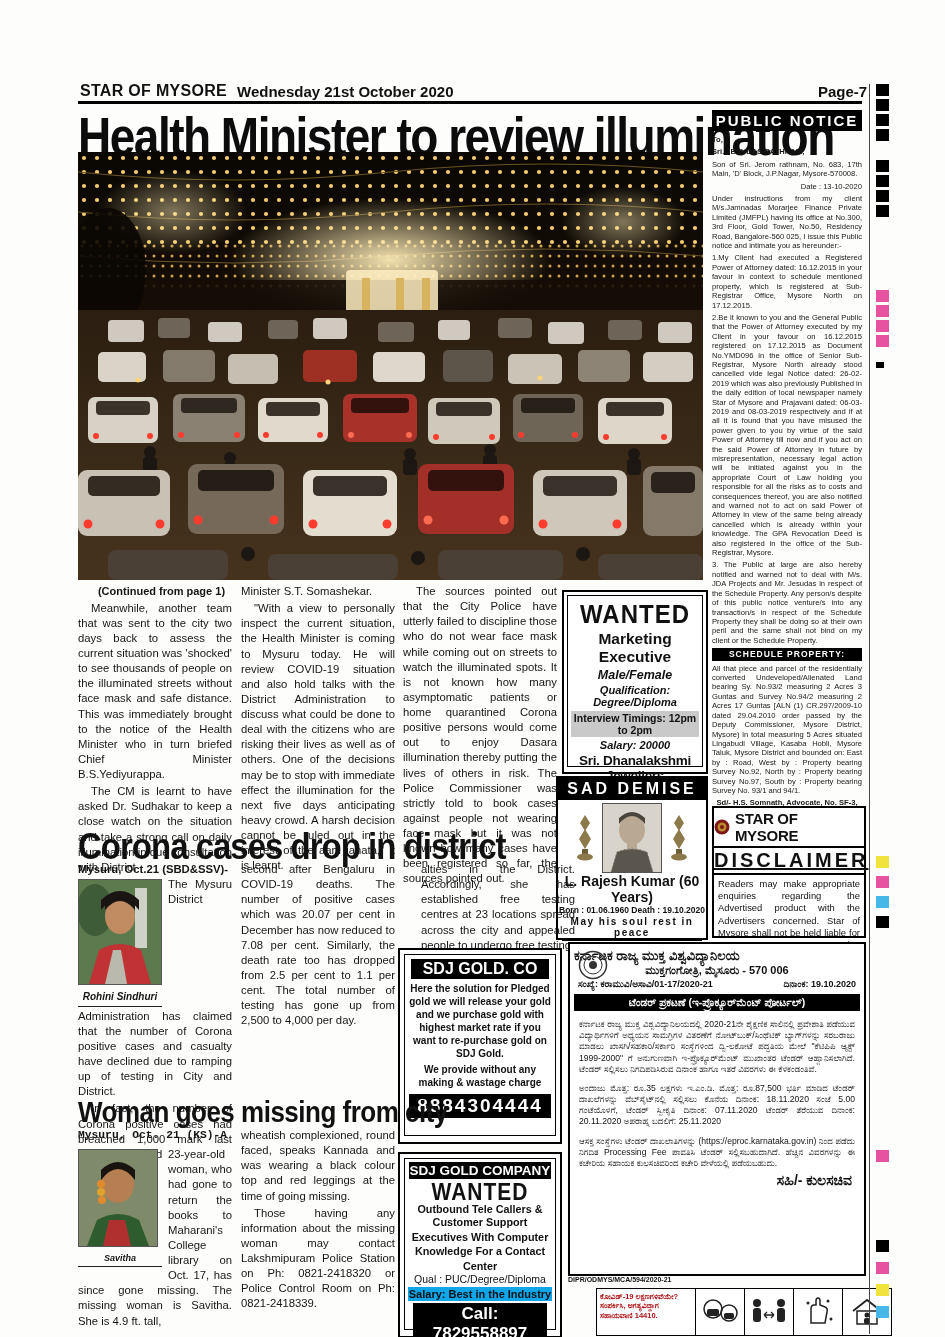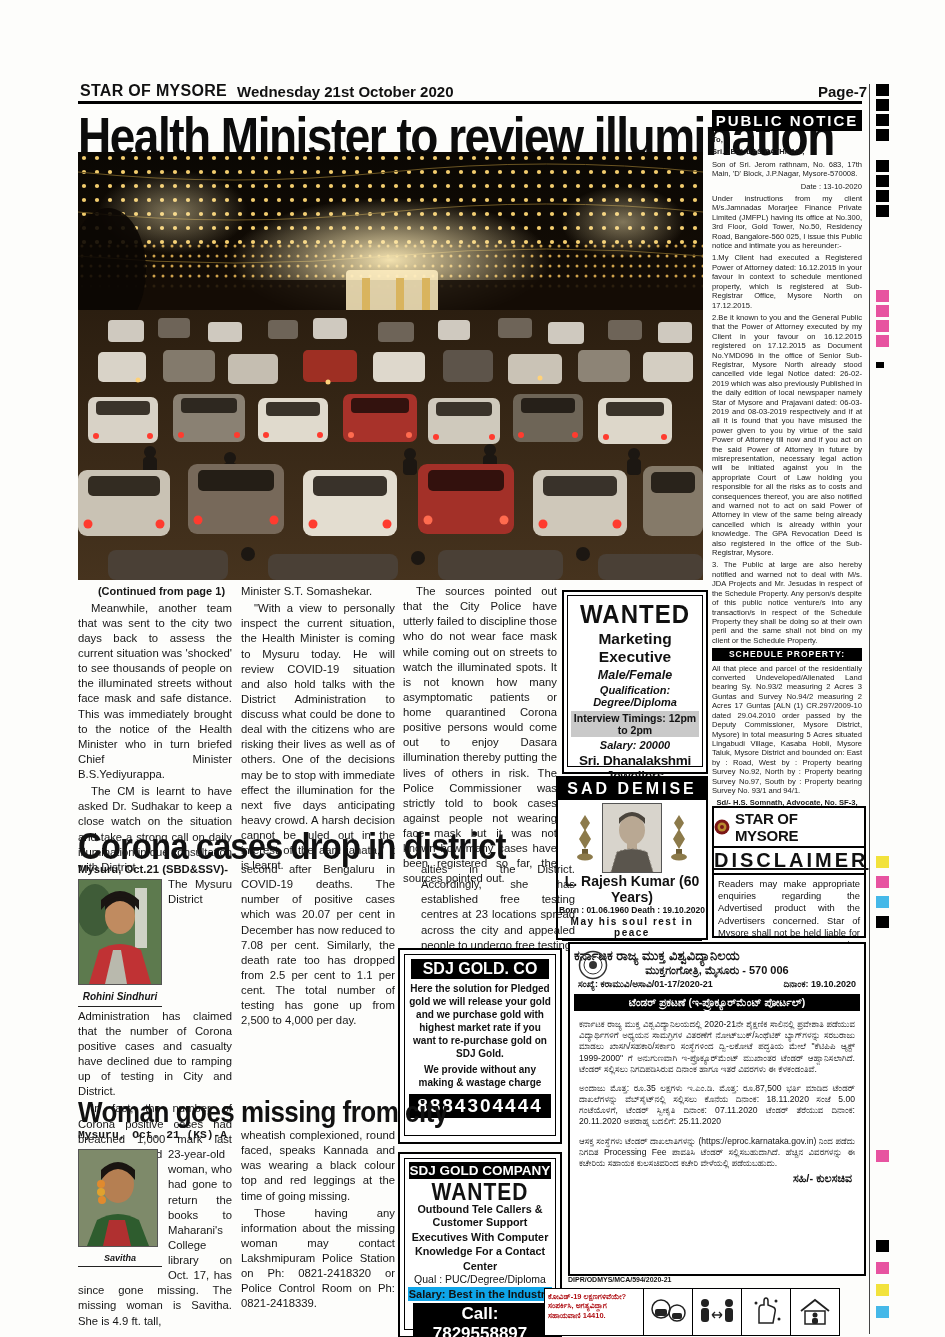--- a/index.html
+++ b/index.html
@@ -66,21 +66,21 @@
   .co-sal{background:#0ea5e9;font-weight:900;font-size:11px;text-align:center;margin-top:3px;padding:1px 0;}
   .co-call{background:#000;color:#fff;font-weight:900;font-size:17px;text-align:center;margin-top:3px;padding:1px 0;}
   .co-email{background:#000;color:#fff;font-size:6.9px;text-align:center;padding:1px 0;margin-top:2px;}
   
   .kn-org{font-weight:bold;font-size:13px;text-align:left;}
   .kn-addr{font-weight:bold;font-size:11px;text-align:center;}
   .kn-refrow{display:flex;justify-content:space-between;font-weight:bold;font-size:9px;padding:2px 4px;}
   .kn-title{background:#000;color:#fff;font-weight:bold;font-size:10.5px;text-align:center;padding:2px 0;margin:2px 0;}
   .kn-body{font-size:8.6px;line-height:1.3;text-align:justify;padding:0 5px;}
   .kn-body p{margin:8px 0 3px 0;}
-  .kn-sig{text-align:right;font-weight:bold;font-size:11px;padding-right:8px;}
+  .kn-sig{text-align:right;font-weight:bold;font-size:14px;padding-right:8px;}
   .dipr{font-size:7px;font-weight:bold;}
   .covid-strip{display:flex;border:1.5px solid #000;background:#fff;}
   .covid-text{font-size:7.5px;font-weight:bold;color:#b01116;padding:3px;line-height:1.25;flex:0 0 92px;border-right:1px solid #000;}
   .covid-cell{flex:1;border-right:1px solid #000;display:flex;align-items:center;justify-content:center;}
   .covid-cell:last-child{border-right:none;}
   
   .mark{position:absolute;width:13px;height:12px;}
 </style>
 </head>
 <body>
@@ -423,21 +423,21 @@
       <div class="kn-title">ಟೆಂಡರ್ ಪ್ರಕಟಣೆ (ಇ-ಪ್ರೊಕ್ಯೂರ್‌ಮೆಂಟ್ ಪೋರ್ಟಲ್)</div>
       <div class="kn-body">
         <p>ಕರ್ನಾಟಕ ರಾಜ್ಯ ಮುಕ್ತ ವಿಶ್ವವಿದ್ಯಾನಿಲಯದಲ್ಲಿ 2020-21ನೇ ಶೈಕ್ಷಣಿಕ ಸಾಲಿನಲ್ಲಿ ಪ್ರವೇಶಾತಿ ಪಡೆಯುವ ವಿದ್ಯಾರ್ಥಿಗಳಿಗೆ ಅಧ್ಯಯನ ಸಾಮಗ್ರಿಗಳ ವಿತರಣೆಗೆ ನೋಟ್‌ಬುಕ್/ಸಿಂಥೆಟಿಕ್ ಬ್ಯಾಗ್‌ಗಳನ್ನು ಸರಬರಾಜು ಮಾಡಲು ಖಾಸಗಿ/ಸಹಕಾರಿ/ಸರ್ಕಾರಿ ಸಂಸ್ಥೆಗಳಿಂದ ದ್ವಿ-ಲಕೋಟೆ ಪದ್ಧತಿಯ ಮೇಲೆ "ಕೆಟಿಪಿಪಿ ಆ್ಯಕ್ಟ್ 1999-2000" ಗೆ ಅನುಗುಣವಾಗಿ ಇ-ಪ್ರೊಕ್ಯೂರ್‌ಮೆಂಟ್ ಮುಖಾಂತರ ಟೆಂಡರ್ ಆಹ್ವಾನಿಸಲಾಗಿದೆ. ಟೆಂಡರ್ ಸಲ್ಲಿಸಲು ನಿಗದಿಪಡಿಸಿರುವ ದಿನಾಂಕ ಹಾಗೂ ಇತರೆ ವಿವರಗಳು ಈ ಕೆಳಕಂಡಂತಿವೆ.</p>
         <p>ಅಂದಾಜು ಮೊತ್ತ: ರೂ.35 ಲಕ್ಷಗಳು ಇ.ಎಂ.ಡಿ. ಮೊತ್ತ: ರೂ.87,500 ಭರ್ತಿ ಮಾಡಿದ ಟೆಂಡರ್ ದಾಖಲೆಗಳನ್ನು ವೆಬ್‌ಸೈಟ್‌ನಲ್ಲಿ ಸಲ್ಲಿಸಲು ಕೊನೆಯ ದಿನಾಂಕ: 18.11.2020 ಸಂಜೆ 5.00 ಗಂಟೆಯೊಳಗೆ, ಟೆಂಡರ್ ಸ್ವೀಕೃತಿ ದಿನಾಂಕ: 07.11.2020 ಟೆಂಡರ್ ತೆರೆಯುವ ದಿನಾಂಕ: 20.11.2020 ಅಪರಾಹ್ನ ಬದಲಿಗೆ: 25.11.2020</p>
         <p>ಆಸಕ್ತ ಸಂಸ್ಥೆಗಳು ಟೆಂಡರ್ ದಾಖಲಾತಿಗಳನ್ನು (https://eproc.karnataka.gov.in) ನಿಂದ ಪಡೆದು ನಿಗದಿತ Processing Fee ಪಾವತಿಸಿ ಟೆಂಡರ್ ಸಲ್ಲಿಸಬಹುದಾಗಿದೆ. ಹೆಚ್ಚಿನ ವಿವರಗಳನ್ನು ಈ ಕಚೇರಿಯ ಸಹಾಯಕ ಕುಲಸಚಿವರಿಂದ ಕಚೇರಿ ವೇಳೆಯಲ್ಲಿ ಪಡೆಯಬಹುದು.</p>
       </div>
       <div class="kn-sig">ಸಹಿ/- ಕುಲಸಚಿವ</div>
     </div>
   </div>
   <div class="abs dipr" style="left:568px;top:1276px;">DIPR/ODMYS/MCA/594/2020-21</div>
-  <div class="abs covid-strip" style="left:544px;top:1288px;width:294px;height:46px;">
+  <div class="abs covid-strip" style="left:596px;top:1288px;width:294px;height:46px;">
     <div class="covid-text">ಕೋವಿಡ್-19 ಲಕ್ಷಣಗಳಿವೆಯೇ? ಸಂಪರ್ಕಿಸಿ, ಅಗತ್ಯವಿದ್ದಾಗ ಸಹಾಯವಾಣಿ 14410.</div>
     <div class="covid-cell">
       <svg width="38" height="34" viewBox="0 0 38 34">
         <circle cx="12" cy="14" r="9" fill="none" stroke="#222" stroke-width="1.5"></circle>
           <rect x="6" y="14" width="12" height="7" rx="2" fill="#222"></rect>
         <circle cx="28" cy="18" r="8" fill="none" stroke="#222" stroke-width="1.5"></circle>
           <rect x="23" y="18" width="10" height="6" rx="2" fill="#222"></rect>
       </svg>
     </div>
     <div class="covid-cell">

